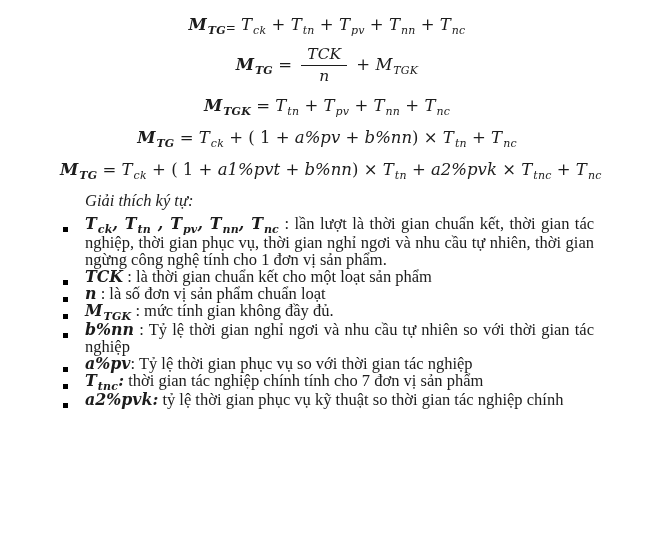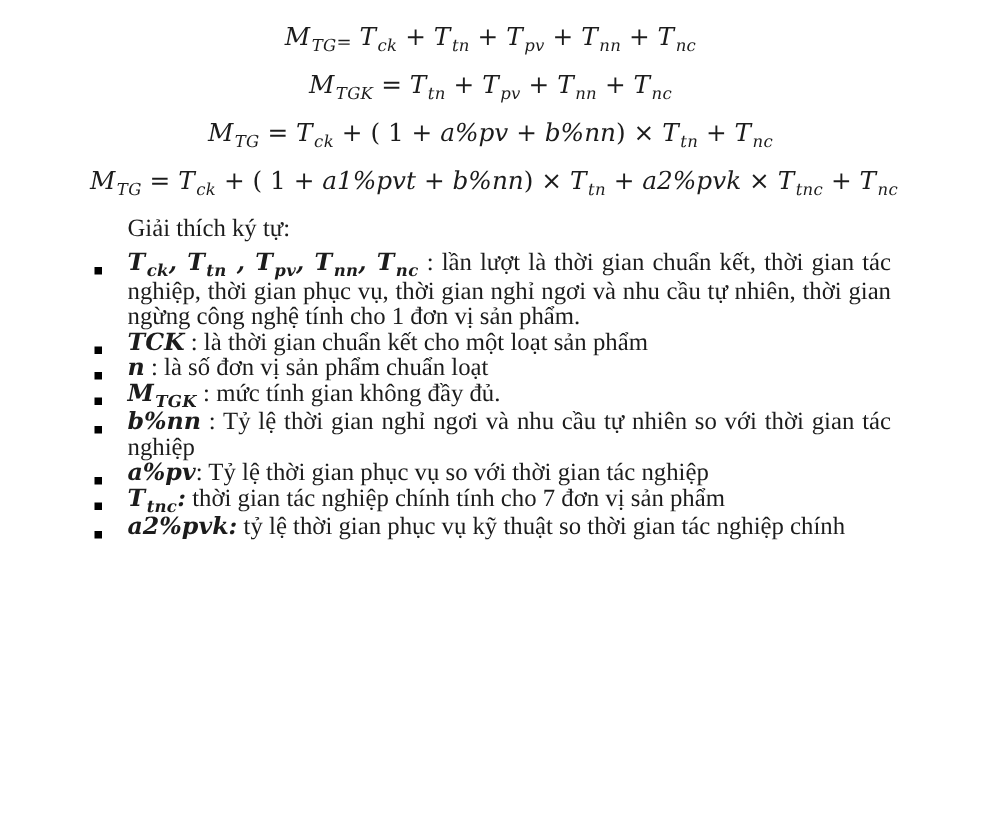--- a/index.html
+++ b/index.html
@@ -10,49 +10,50 @@
   }
   
   .formulas{padding-top:10px;}
   .formula{
     text-align:center;line-height:30px;font-size:16.5px;
     font-family:"DejaVu Serif",serif;
   }
   .formula.tall{padding:3px 0 4px;}
   .tok{white-space:pre;font-style:italic;}
   .tok.up{font-style:normal;}
-  .tok.b{font-weight:normal;}
+  .tok.b{font-weight:bold;}
   .tok.sm{font-size:12px;position:relative;top:2px;}
   .msub{font-size:11px;position:relative;top:4px;font-style:italic;letter-spacing:0.2px;margin-left:1px;}
   .frac{display:inline-block;vertical-align:middle;text-align:center;margin:0 4px;font-size:15.5px;font-style:italic;line-height:1.25;}
   .frac .num{display:block;padding:0 6px 1px;border-bottom:1.4px solid #1c1c1c;}
   .frac .den{display:block;padding-top:1px;}
   
   .heading{
-    font-size:16.5px;line-height:24px;
+    font-style:italic;font-size:16.5px;line-height:24px;
     margin:2px 0 2px 25px;
   }
   
   .bullets{margin-top:1px;}
   .bullet{display:flex;line-height:17px;font-size:16.5px;}
   .marker{flex:none;width:25px;position:relative;}
   .marker::before{
     content:"";position:absolute;left:3px;top:12px;width:5px;height:5px;background:#000;
   }
   .bcontent{flex:1;text-align:justify;}
   .bsym .tok{font-weight:bold;font-family:"DejaVu Serif",serif;font-size:15.8px;}
   .bsep,.bdesc{font-family:"Liberation Serif",serif;font-style:normal;font-weight:normal;}
   .bsep{white-space:pre;}
 </style>
 </head>
 <body>
 
 <div class="page">
   <div class="formulas">
       <div class="formula"><span class="tok b">M<span class="msub">TG</span></span><span class="tok up sm">=</span><span class="tok up"> </span><span class="tok">T<span class="msub">ck</span></span><span class="tok up"> + </span><span class="tok">T<span class="msub">tn</span></span><span class="tok up"> + </span><span class="tok">T<span class="msub">pv</span></span><span class="tok up"> + </span><span class="tok">T<span class="msub">nn</span></span><span class="tok up"> + </span><span class="tok">T<span class="msub">nc</span></span></div>
+      <div class="formula tall"><span class="tok b">M<span class="msub">TG</span></span><span class="tok up"> = </span><span class="frac"><span class="num">TCK</span><span class="den">n</span></span><span class="tok up"> + </span><span class="tok">M<span class="msub">TGK</span></span></div>
       <div class="formula"><span class="tok b">M<span class="msub">TGK</span></span><span class="tok up"> = </span><span class="tok">T<span class="msub">tn</span></span><span class="tok up"> + </span><span class="tok">T<span class="msub">pv</span></span><span class="tok up"> + </span><span class="tok">T<span class="msub">nn</span></span><span class="tok up"> + </span><span class="tok">T<span class="msub">nc</span></span></div>
       <div class="formula"><span class="tok b">M<span class="msub">TG</span></span><span class="tok up"> = </span><span class="tok">T<span class="msub">ck</span></span><span class="tok up"> + ( 1 + </span><span class="tok">a%pv</span><span class="tok up"> + </span><span class="tok">b%nn</span><span class="tok up">) × </span><span class="tok">T<span class="msub">tn</span></span><span class="tok up"> + </span><span class="tok">T<span class="msub">nc</span></span></div>
       <div class="formula"><span class="tok b">M<span class="msub">TG</span></span><span class="tok up"> = </span><span class="tok">T<span class="msub">ck</span></span><span class="tok up"> + ( 1 + </span><span class="tok">a1%pvt</span><span class="tok up"> + </span><span class="tok">b%nn</span><span class="tok up">) × </span><span class="tok">T<span class="msub">tn</span></span><span class="tok up"> + </span><span class="tok">a2%pvk</span><span class="tok up"> × </span><span class="tok">T<span class="msub">tnc</span></span><span class="tok up"> + </span><span class="tok">T<span class="msub">nc</span></span></div>
     </div>
   <div class="heading">Giải thích ký tự:</div>
   <div class="bullets">
       <div class="bullet">
         <span class="marker"></span>
         <span class="bcontent"><span class="bsym"><span class="tok">T<span class="msub">ck</span></span><span class="tok">, </span><span class="tok">T<span class="msub">tn</span></span><span class="tok"> , </span><span class="tok">T<span class="msub">pv</span></span><span class="tok">, </span><span class="tok">T<span class="msub">nn</span></span><span class="tok">, </span><span class="tok">T<span class="msub">nc</span></span></span><span class="bsep"> : </span><span class="bdesc">lần lượt là thời gian chuẩn kết, thời gian tác nghiệp, thời gian phục vụ, thời gian nghỉ ngơi và nhu cầu tự nhiên, thời gian ngừng công nghệ tính cho 1 đơn vị sản phẩm.</span></span>
       </div>

